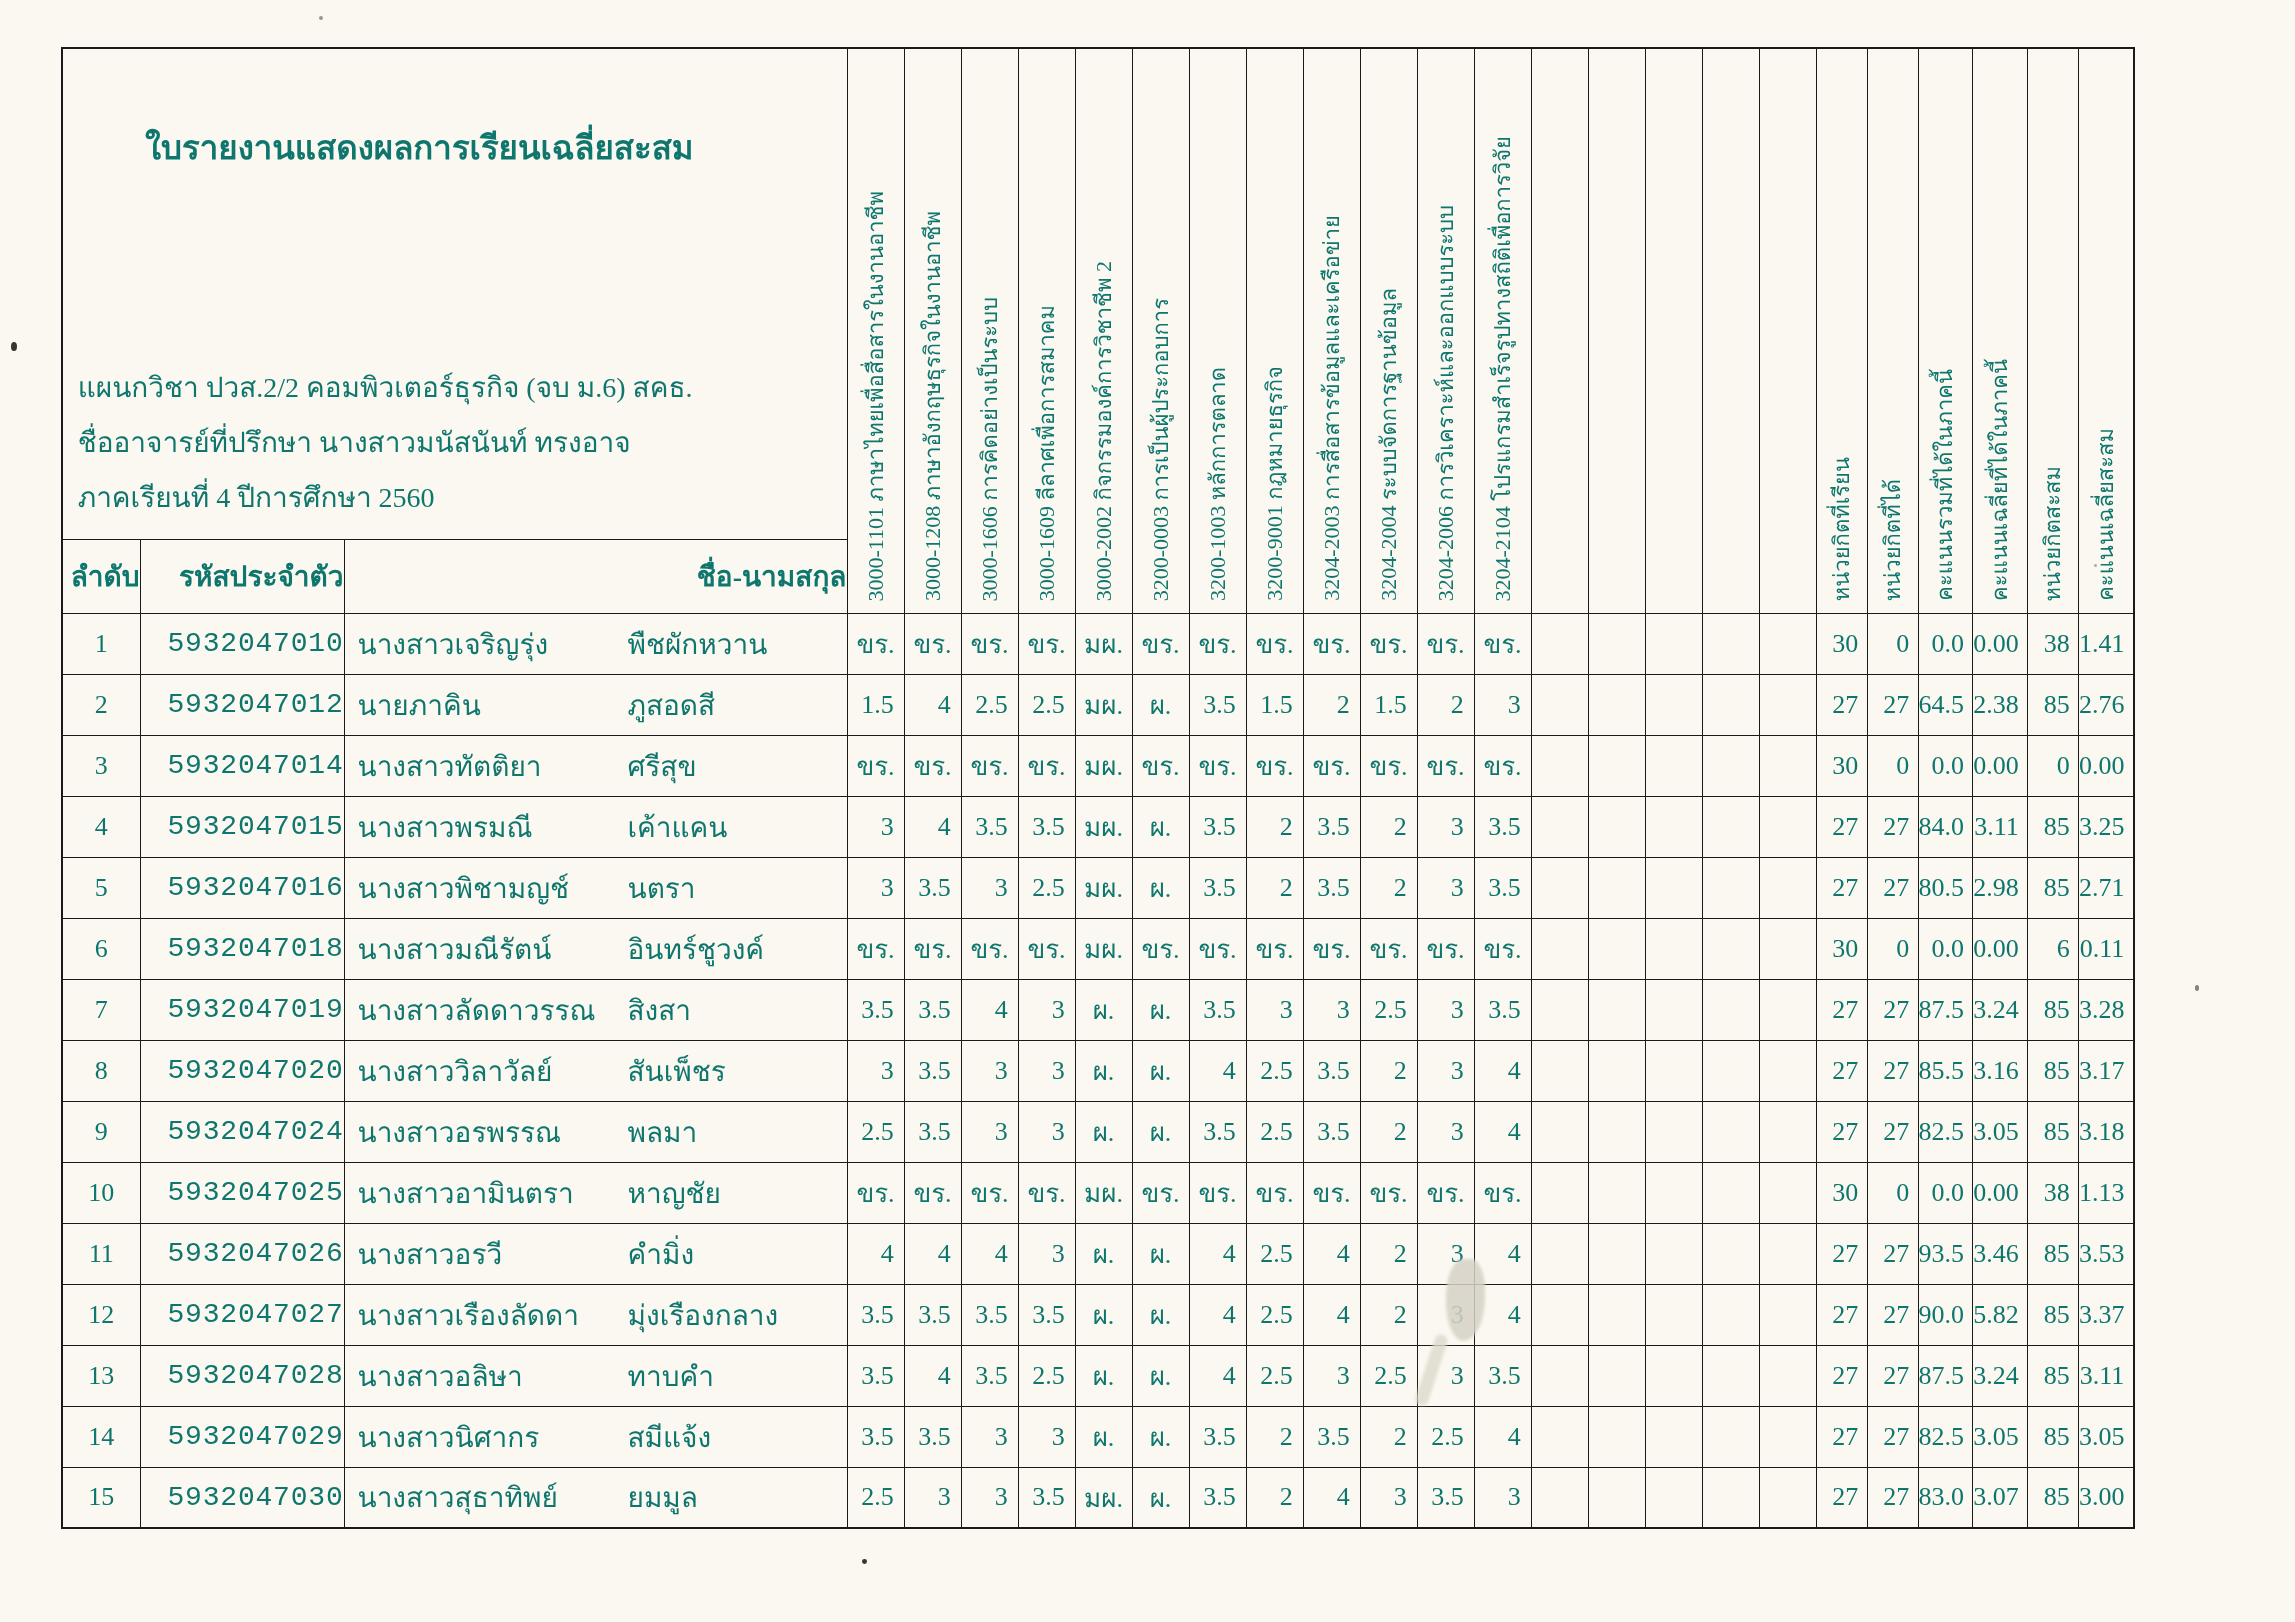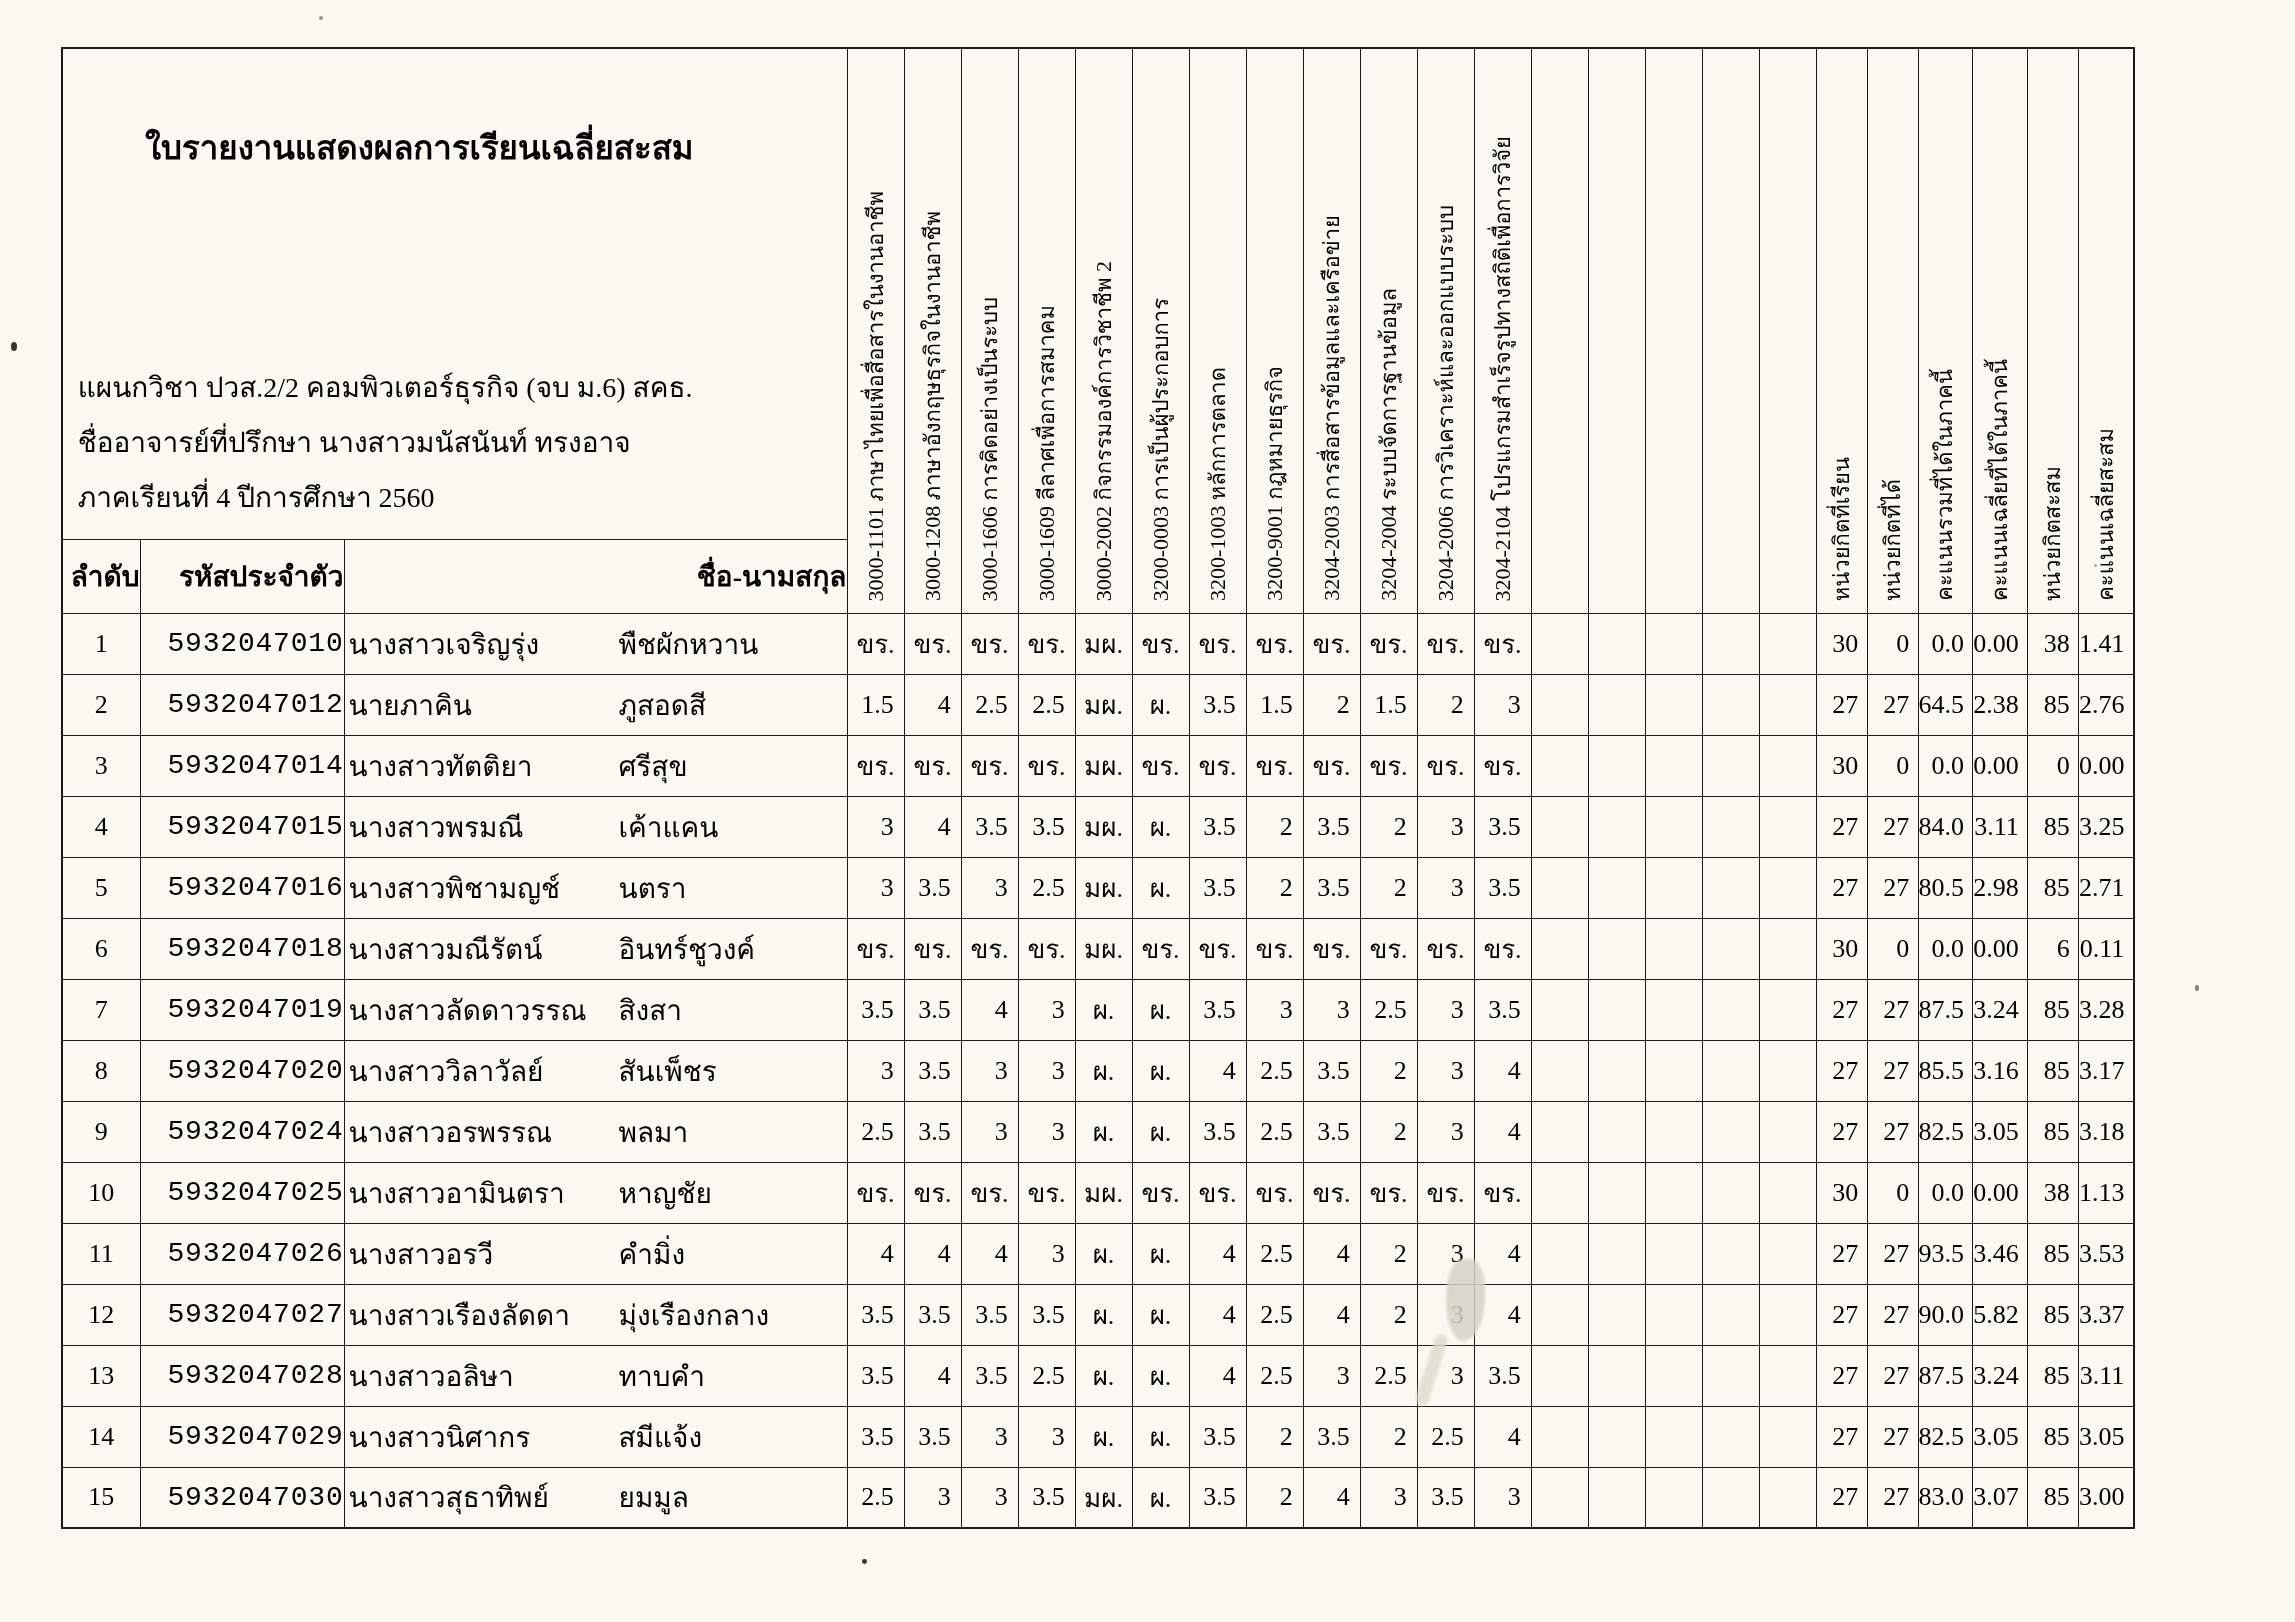--- a/index.html
+++ b/index.html
@@ -2,21 +2,21 @@
 <html style="font-size:13px"><head>
 <meta charset="utf-8">
 <style>
   html,body{margin:0;padding:0;background:#e8e6df;}
   .page{
     position:relative;
     width:2295px;height:1622px;
     background:#faf8f0;
     overflow:hidden;
     font-family:"Liberation Serif","DejaVu Serif",serif;
-    color:#000000;
+    color:#0f766e;
   }
   table.grade-table{
     position:absolute;left:61px;top:47px;
     border-collapse:collapse;table-layout:fixed;
     border:2.5px solid #1a1a1a;
     background:transparent;
   }
   td{border:1.6px solid #1a1a1a;padding:0;overflow:hidden;}
   tr.hrow-top{height:491px;}
   tr.hrow-bottom{height:74px;}
@@ -30,21 +30,21 @@
   .hrow-bottom td{text-align:right;vertical-align:middle;font-weight:bold;font-size:28px;}
   .rot-cell{position:relative;}
   .vtext{
     position:absolute;left:50%;bottom:11.4px;
     writing-mode:vertical-rl;
     transform:translateX(-50%) rotate(180deg);
     font-size:22px;line-height:1;white-space:nowrap;
   }
   .c-no{text-align:center;font-size:26px;vertical-align:middle;}
   .c-id{text-align:right;font-size:28px;vertical-align:middle;letter-spacing:0.8px;font-family:Liberation Mono, monospace;}
-  .c-name{font-size:28px;padding-left:4px;vertical-align:middle;white-space:nowrap;}
+  .c-name{font-size:28px;padding-left:13px;vertical-align:middle;white-space:nowrap;}
   .fname{display:inline-block;width:270px;}
   .c-grade{text-align:right;padding-right:9.8px;font-size:26px;vertical-align:middle;}
   .c-grade.tok{text-align:center;padding-right:0;}
   .c-sum{text-align:right;padding-right:8.2px;font-size:26px;vertical-align:middle;}
   .speck{position:absolute;background:#3a342c;border-radius:50%;}
   .smudge{
     position:absolute;left:1446px;top:1259px;width:39px;height:82px;
     background:#d6d2c6;border-radius:50% 40% 60% 50%;
     filter:blur(1.6px);opacity:.85;
   }

